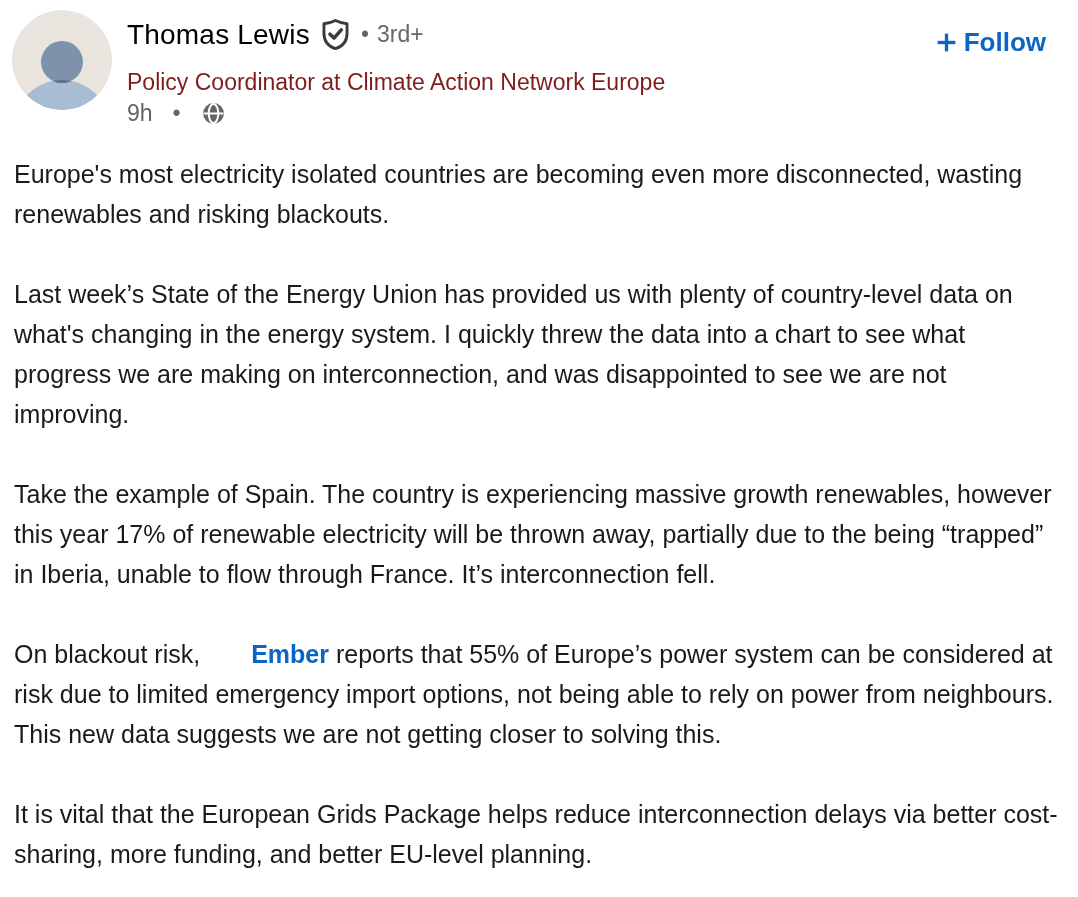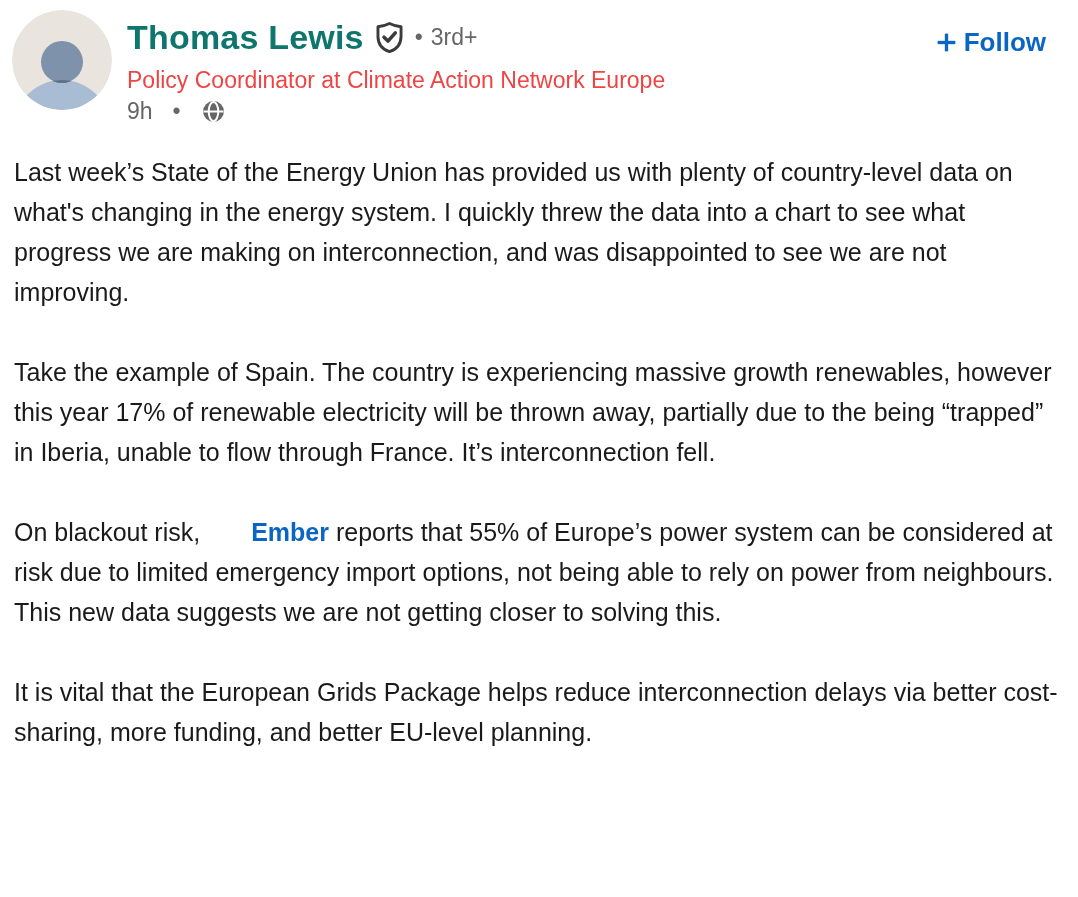--- a/index.html
+++ b/index.html
@@ -22,32 +22,32 @@
     width: 100px; height: 100px;
     flex: none;
     border-radius: 50%;
     overflow: hidden;
     cursor: pointer;
   }
   .avatar svg { display: block; width: 100%; height: 100%; }
   .identity { flex: 1; min-width: 0; margin-left: 15px; padding-top: 8px; }
   .name-row { display: flex; align-items: center; }
   .author-name {
-    font-size: 34px;
-    font-weight: 700;
-    color: #0f766e;
+    font-size: 28px;
+    font-weight: 400;
+    color: #000000;
     cursor: pointer;
     letter-spacing: .2px;
   }
   .verified-badge { margin-left: 9px; display: flex; align-items: center; }
   .verified-badge svg { width: 33px; height: 33px; display: block; }
   .degree { margin-left: 9px; color: #666666; font-size: 23px; display: flex; align-items: center; gap: 8px; }
   .headline {
-    margin-top: 10px;
-    color: #ef4444;
+    margin-top: 18px;
+    color: #7f1d1d;
     font-size: 23px;
     white-space: nowrap; overflow: hidden; text-overflow: ellipsis;
   }
   .meta-row {
     margin-top: 4px;
     color: #666666;
     font-size: 23px;
     display: flex; align-items: center; gap: 20px;
   }
   .globe { display: flex; align-items: center; }
@@ -145,19 +145,20 @@
           <line x1="12" y1="3.5" x2="12" y2="20.5" stroke="#0a66c2" stroke-width="3.2"></line>
           <line x1="3.5" y1="12" x2="20.5" y2="12" stroke="#0a66c2" stroke-width="3.2"></line>
         </svg>
       </span>
       <span>Follow</span>
     </button>
 
   </div>
 
   <div class="post-body">
+    <p>Europe's most electricity isolated countries are becoming even more disconnected, wasting renewables and risking blackouts.</p>
     <p>Last week’s State of the Energy Union has provided us with plenty of country-level data on what's changing in the energy system. I quickly threw the data into a chart to see what progress we are making on interconnection, and was disappointed to see we are not improving.</p>
     <p>Take the example of Spain. The country is experiencing massive growth renewables, however this year 17% of renewable electricity will be thrown away, partially due to the being “trapped” in Iberia, unable to flow through France. It’s interconnection fell.</p>
     <p><span>On blackout risk, </span><a class="inline-link">Ember</a><span> reports that 55% of Europe’s power system can be considered at risk due to limited emergency import options, not being able to rely on power from neighbours. This new data suggests we are not getting closer to solving this.</span></p>
     <p>It is vital that the European Grids Package helps reduce interconnection delays via better cost-sharing, more funding, and better EU-level planning.</p>
   </div>
 
 </div>
 
 </body></html>

